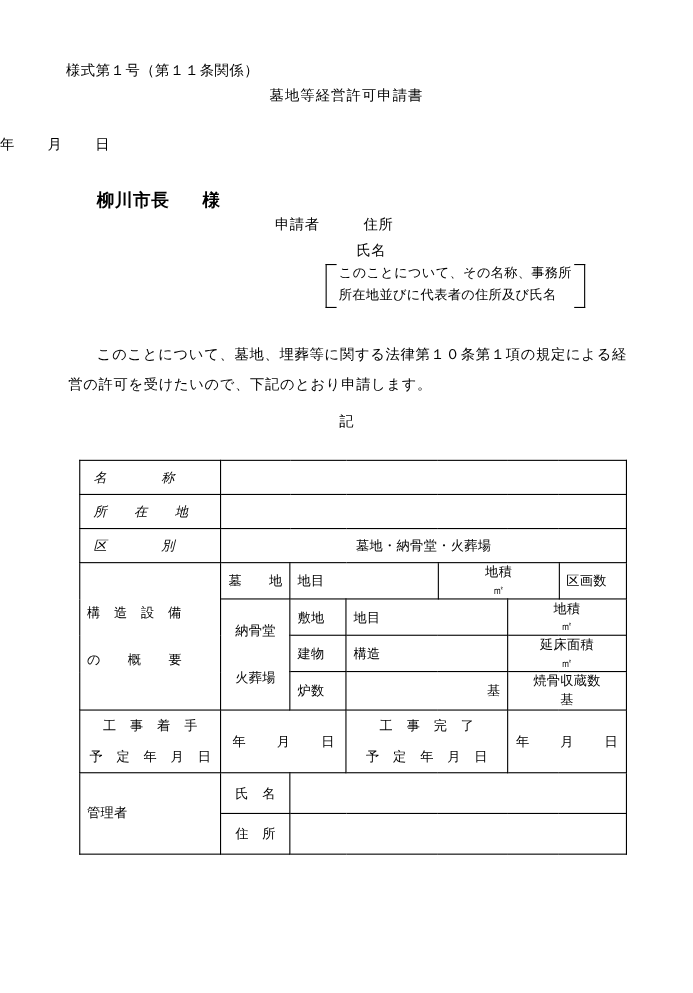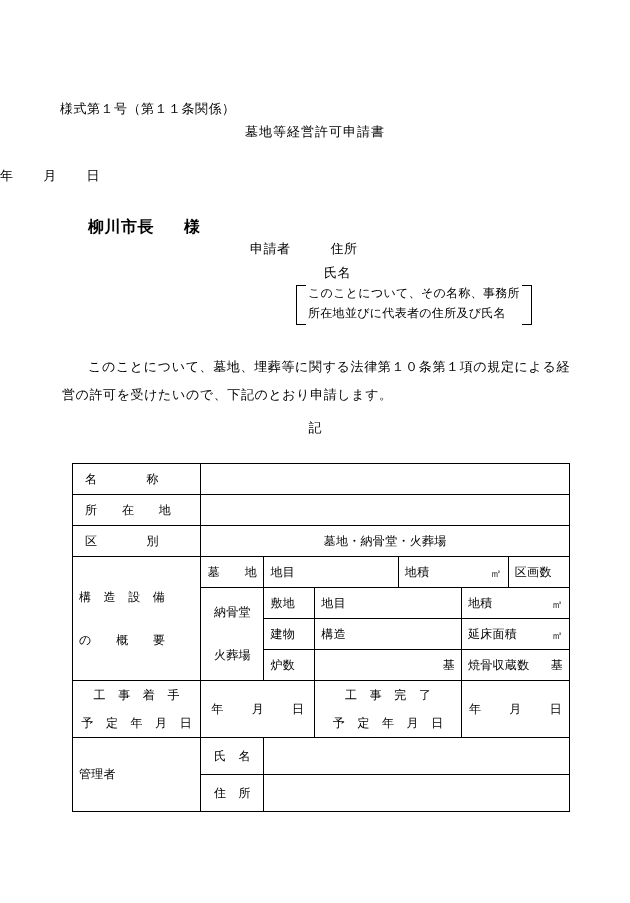--- a/index.html
+++ b/index.html
@@ -13,21 +13,20 @@
     font-family: "Liberation Serif", "DejaVu Serif", serif;
     color: #000000;
     position: relative;
     overflow: hidden;
   }
   .page {
     position: relative;
     width: 630px;
     height: 678px;
     box-sizing: border-box;
-    margin-top: 45px;
   }
 
   .form-no {
     position: absolute;
     left: 60px;
     top: 55px;
     font-size: 13px;
     letter-spacing: 0.5px;
   }
   .doc-title {
@@ -125,20 +124,21 @@
     border: 1px solid #000000;
     height: 30px;
     padding: 0 6px;
     vertical-align: middle;
     letter-spacing: 0.3px;
   }
   .sp-name {
     display: flex;
     justify-content: space-between;
     padding: 0 14px 0 6px;
+    font-style: italic;
   }
   .ctr { text-align: center; }
   .vmid-label {
     text-align: center;
     line-height: 28px;
   }
   .kouzou-cell {
     text-align: center;
     padding: 0 10px;
   }
@@ -147,21 +147,22 @@
     display: flex;
     justify-content: space-between;
   }
   .kouzou-cell .l2 { margin-top: 26px; }
   .right { text-align: right; }
   .nowrap { white-space: nowrap; }
 
   .inline-sp {
     display: flex;
     justify-content: space-between;
-    align-items: flex-end;
+    align-items: center;
+    flex-direction: column;
   }
   .date-cells {
     display: flex;
     justify-content: center;
     gap: 28px;
   }
   .unit { font-size: 11px; }
 </style>
 </head>
 <body>

